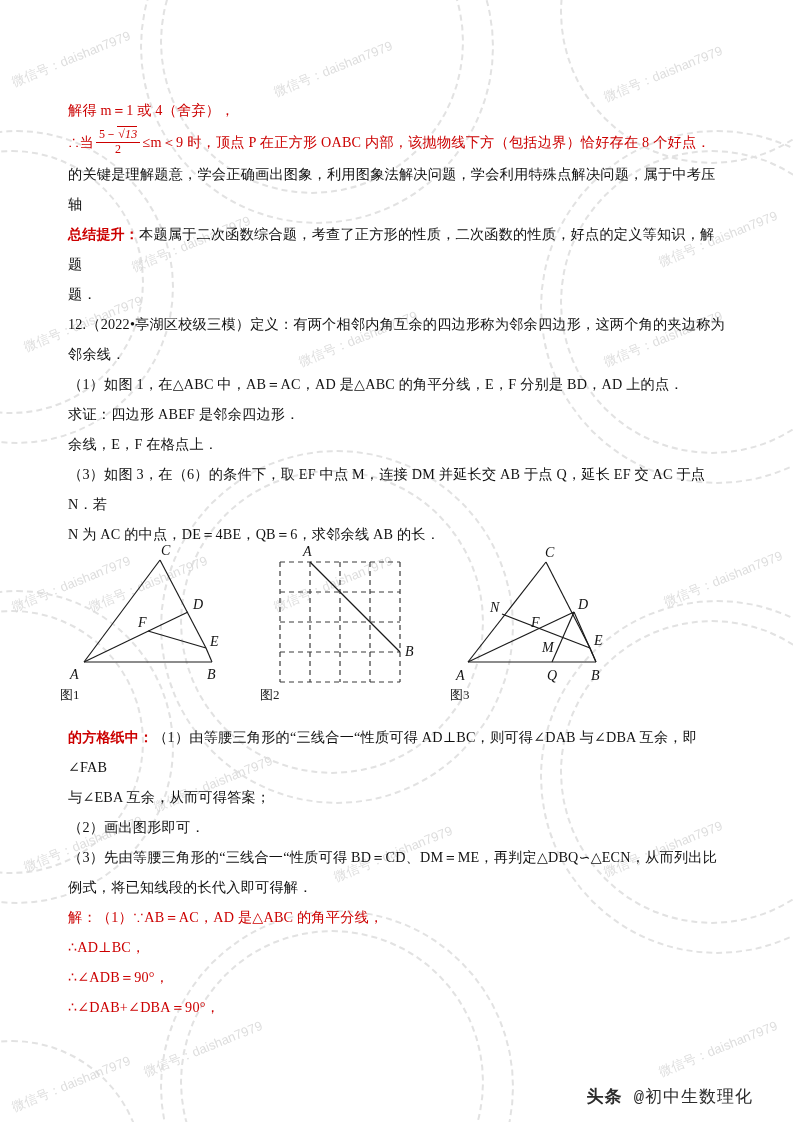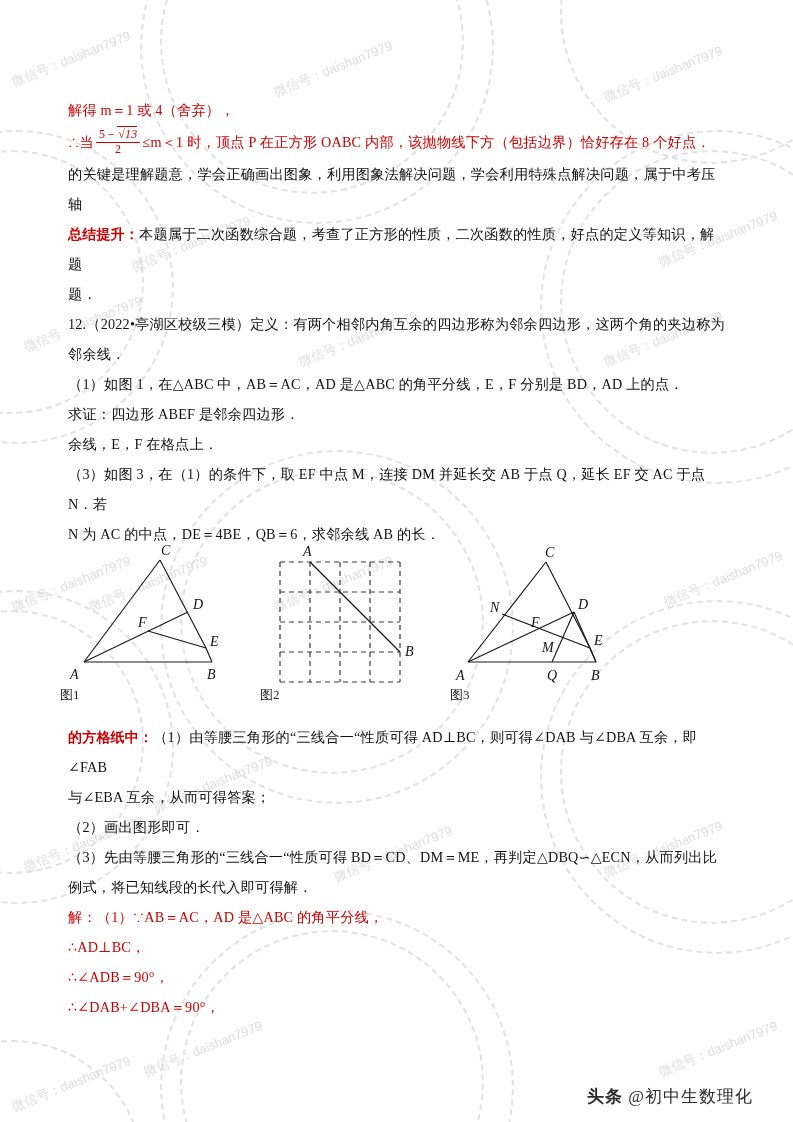--- a/index.html
+++ b/index.html
@@ -113,21 +113,21 @@
     font-size: 13px;
     color: #222;
   }
 
   
   #footer-brand {
     position: absolute;
     right: 40px;
     bottom: 14px;
     z-index: 3;
-    font-family: Liberation Serif, serif;
+    font-family: Liberation Mono, monospace;
     font-size: 17px;
     color: #2b2b2b;
     letter-spacing: 1px;
     white-space: nowrap;
     text-align: right;
   }
   #footer-brand .tt {
     font-weight: bold;
   }
 </style>
@@ -176,38 +176,38 @@
   <div class="wm-text" style="left:655px; top:1040px; transform:rotate(-22deg);">微信号：daishan7979</div>
 </div>
 
 <div id="page">
 
   <div class="content">
 
     <p class="line red">解得 m＝1 或 4（舍弃），</p>
 
     <p class="line red" style="line-height:34px;">
-      <span>∴当</span><span class="frac"><span class="num"><span>5－</span><span class="sqrt">√<span>13</span></span></span><span class="den">2</span></span><span>≤m＜1 时，顶点 P 在正方形 OABC 内部，该抛物线下方（包括边界）恰好存在 8 个好点．</span>
+      <span>∴当</span><span class="frac"><span class="num"><span>5－</span><span class="sqrt">√<span>13</span></span></span><span class="den">2</span></span><span>≤m＜9 时，顶点 P 在正方形 OABC 内部，该抛物线下方（包括边界）恰好存在 8 个好点．</span>
     </p>
 
     <p class="line">的关键是理解题意，学会正确画出图象，利用图象法解决问题，学会利用特殊点解决问题，属于中考压轴</p>
     <p class="line">
       <span class="lbl">总结提升：</span><span>本题属于二次函数综合题，考查了正方形的性质，二次函数的性质，好点的定义等知识，解题</span>
     </p>
     <p class="line">题．</p>
 
     <p class="line">12.（2022•亭湖区校级三模）定义：有两个相邻内角互余的四边形称为邻余四边形，这两个角的夹边称为</p>
     <p class="line">邻余线．</p>
 
     <p class="line">（1）如图 1，在△ABC 中，AB＝AC，AD 是△ABC 的角平分线，E，F 分别是 BD，AD 上的点．</p>
     <p class="line">求证：四边形 ABEF 是邻余四边形．</p>
 
     <p class="line">余线，E，F 在格点上．</p>
 
-    <p class="line">（3）如图 3，在（1）的条件下，取 EF 中点 M，连接 DM 并延长交 AB 于点 Q，延长 EF 交 AC 于点 N．若</p>
+    <p class="line">（3）如图 3，在（6）的条件下，取 EF 中点 M，连接 DM 并延长交 AB 于点 Q，延长 EF 交 AC 于点 N．若</p>
     <p class="line">N 为 AC 的中点，DE＝4BE，QB＝6，求邻余线 AB 的长．</p>
   </div>
 
   <div id="figures">
 
     <div class="fig" style="left:0px; width:215px; height:175px;">
       <svg width="215" height="150" viewBox="0 0 215 150">
         <g stroke="#1a1a1a" stroke-width="1.15" fill="none">
 
           <line x1="24" y1="122" x2="100" y2="20"></line>

